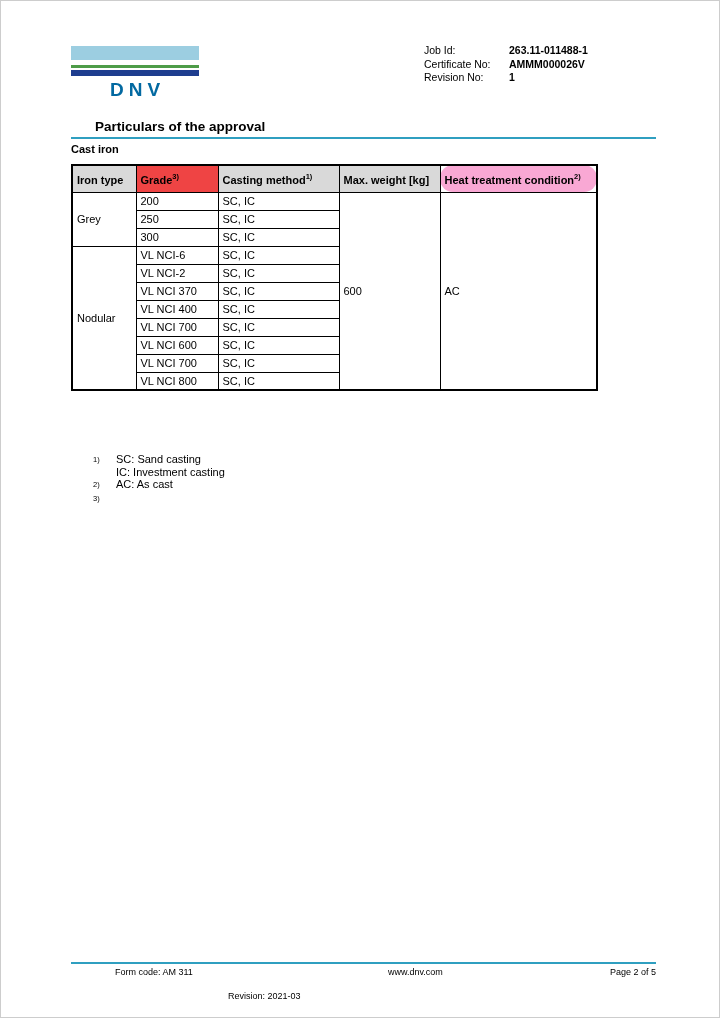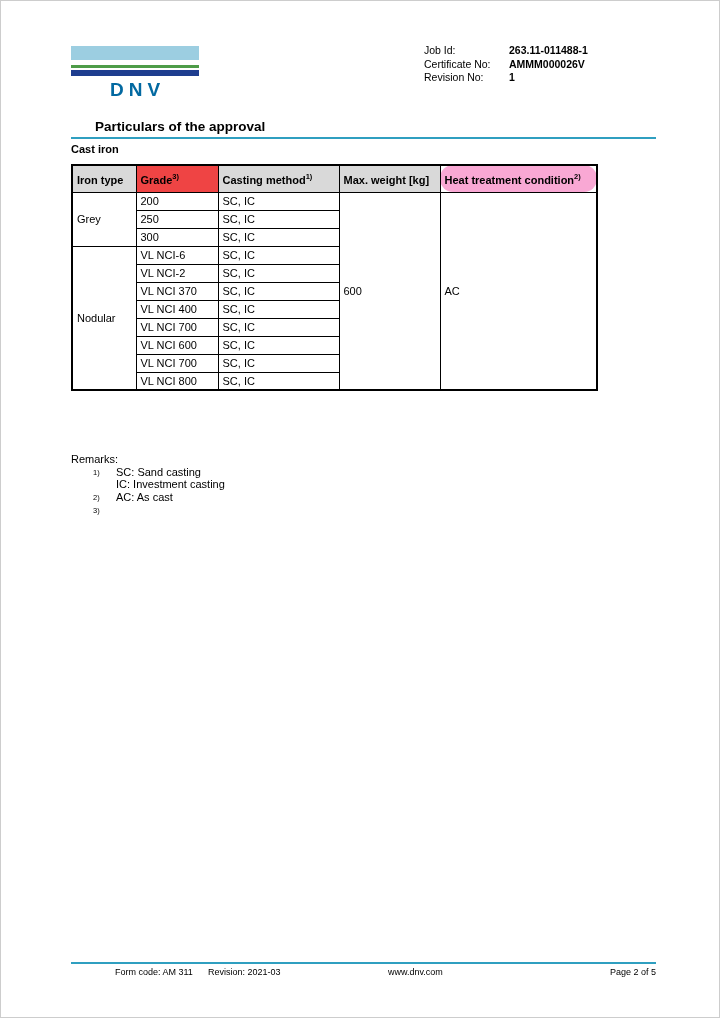--- a/index.html
+++ b/index.html
@@ -46,21 +46,21 @@
   .remarks { position:absolute; left:70px; top:452px; font-size:11px; line-height:12.5px; }
   .remark-item { display:flex; padding-left:22px; }
   .remark-sup { width:23px; font-size:7.5px; padding-top:1px; flex:0 0 23px; }
   .remark-lines { }
 
   
   .footer-rule { position:absolute; left:70px; top:961px; width:585px; height:2px; background:#2f9fc0; }
   .footer { position:absolute; left:70px; top:966px; width:585px; height:14px; font-size:9px; }
   .footer span { position:absolute; top:0; white-space:nowrap; }
   .f-form { left:0;padding-left:44px; }
-  .f-rev  { left:137px; }
+  .f-rev  { left:157px;margin-top:24px; }
   .f-url  { left:317px; }
   .f-page { right:0; }
 </style>
 </head>
 <body>
 
 <div class="page">
 
   <div class="logo">
     <div class="logo-sky" style="background-color: rgb(156, 206, 225);"></div>
@@ -151,21 +151,20 @@
       </tr>
       <tr>
         <td>VL NCI 800</td>
         <td>SC, IC</td>
       </tr>
     </tbody>
       </table>
   </div>
 
   <div class="remarks">
-    <div>Remarks:</div>
     <div class="remark-item">
       <span class="remark-sup">1)</span>
       <span class="remark-lines">
         <span>SC: Sand casting</span><br>
         <span>IC: Investment casting</span>
       </span>
     </div>
     <div class="remark-item">
       <span class="remark-sup">2)</span>
       <span class="remark-lines">

